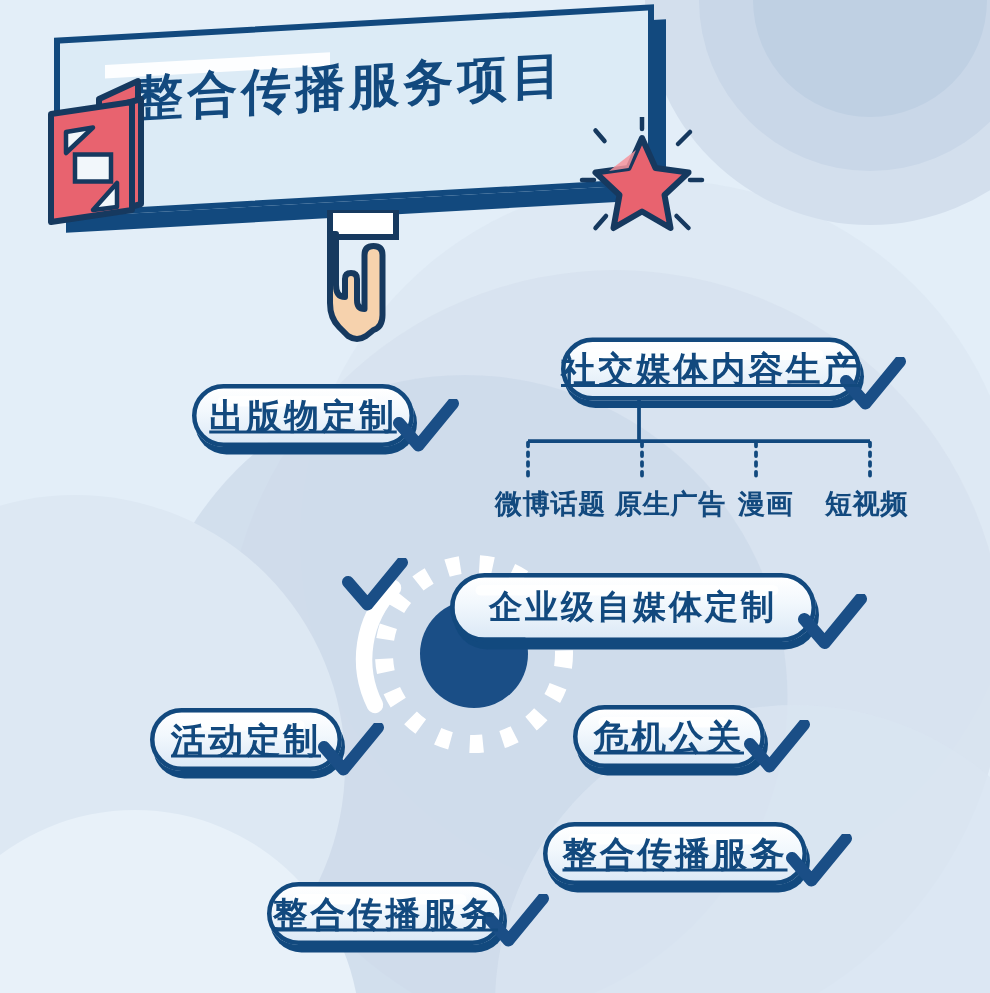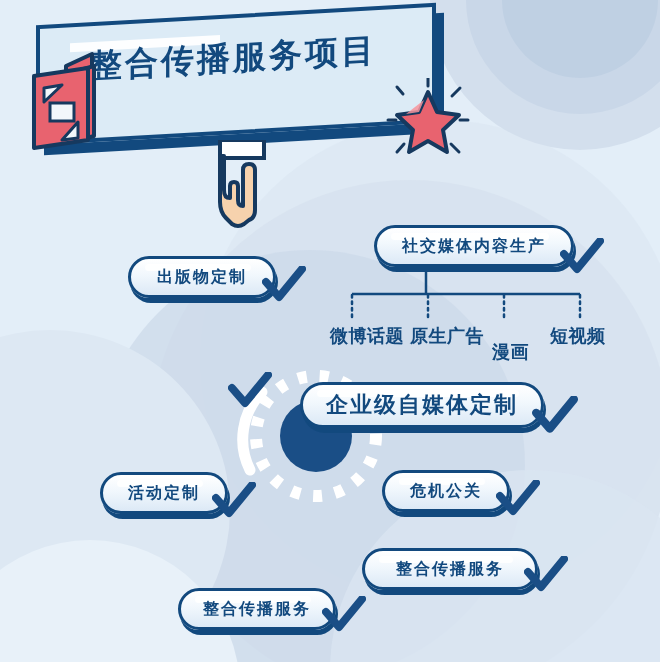--- a/index.html
+++ b/index.html
@@ -159,21 +159,21 @@
     content: "";
     position: absolute;
     left: 14px; top: 5px;
     right: 22px; height: 7px;
     border-radius: 6px;
     background: #ffffff;
     opacity: .85;
   }
   .pill span { position: relative; z-index: 2; }
 
-  .pill.sz-m { height: 42px; font-size: 16px; padding: 0 18px; }
+  .pill.sz-m { height: 42px; font-size: 23px; padding: 0 18px; text-decoration: underline; }
   .pill.sz-l { height: 46px; font-size: 22px; padding: 0 20px; }
 
   .check {
     position: absolute;
     pointer-events: none;
   }
 
   
   #branch-svg {
     position: absolute;
@@ -260,21 +260,21 @@
     <g stroke="#12497e" stroke-width="2.5" stroke-dasharray="2.5 4" stroke-linecap="round">
       <line x1="22" y1="33" x2="22" y2="58"></line>
       <line x1="98" y1="33" x2="98" y2="58"></line>
       <line x1="174" y1="33" x2="174" y2="58"></line>
       <line x1="250" y1="33" x2="250" y2="58"></line>
     </g>
   </svg>
 
   <div class="leaf-label" style="left:330px; top:324px;">微博话题</div>
   <div class="leaf-label" style="left:410px; top:324px;">原生广告</div>
-  <div class="leaf-label" style="left:492px; top:340px;">漫画</div>
+  <div class="leaf-label" style="left:492px; top:324px;">漫画</div>
   <div class="leaf-label" style="left:550px; top:324px;">短视频</div>
 
   <div class="pill sz-m" style="left:374px; top:225px; width:200px;">
     <span>社交媒体内容生产</span>
   </div>
   <svg class="check" style="left:560px; top:238px;" width="44" height="40" viewBox="0 0 44 40">
     <path d="M4 16 L17 31 L40 3" fill="none" stroke="#1a4e86" stroke-width="8" stroke-linecap="round" stroke-linejoin="round"></path>
   </svg>
 
   <div class="pill sz-m" style="left:128px; top:256px; width:148px;text-align:center;">

